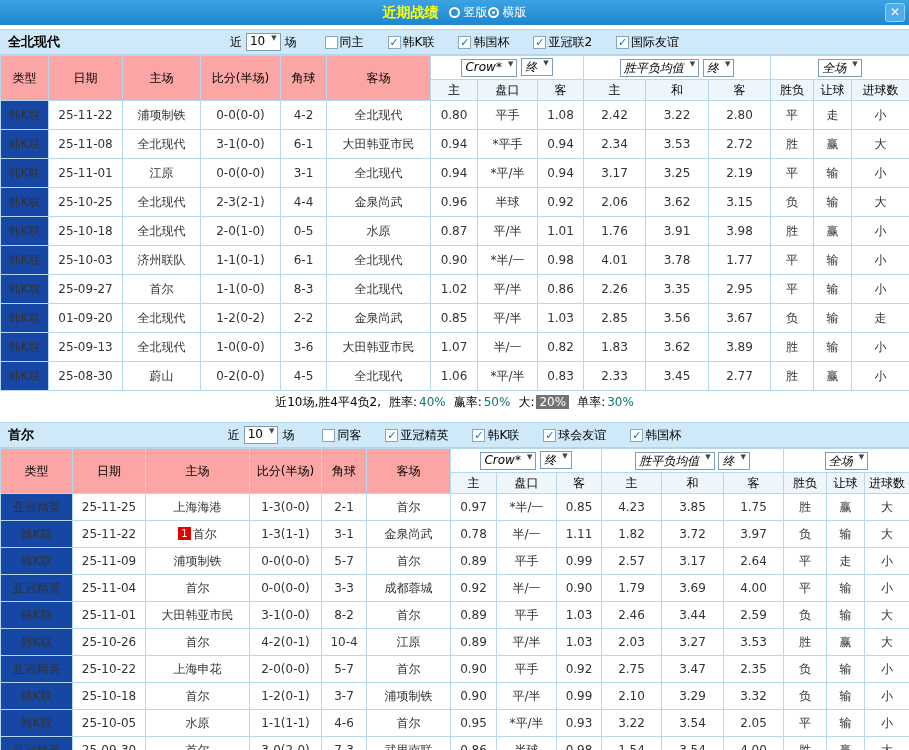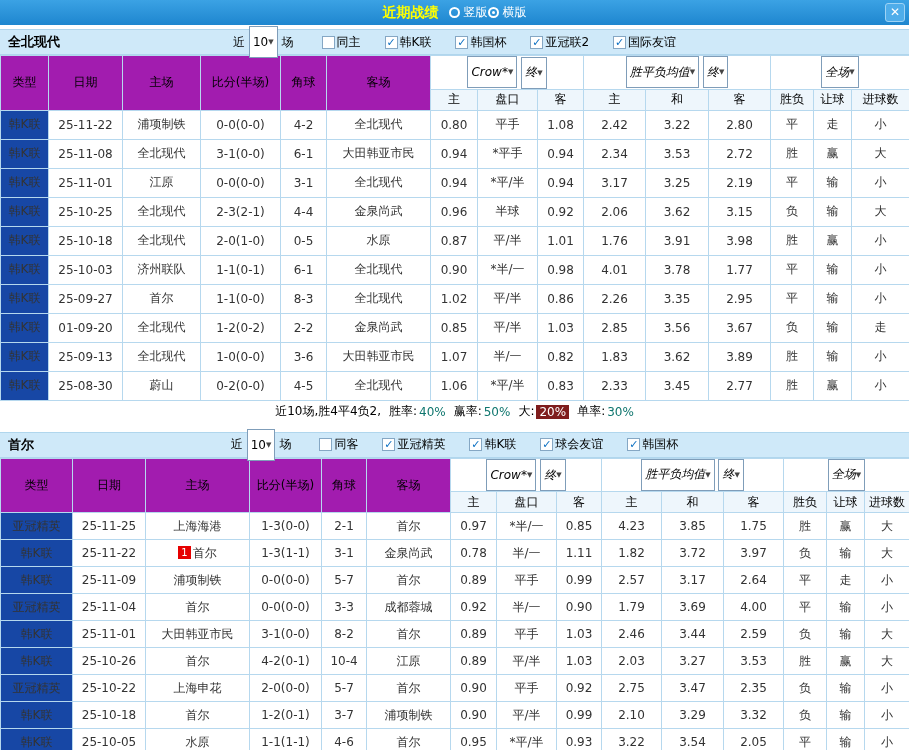--- a/index.html
+++ b/index.html
@@ -16,34 +16,34 @@
     border:1px solid #9ed3f5; border-radius:3px; color:#fff; font-weight:bold; text-align:center;
     line-height:17px; font-size:12px; cursor:pointer; }
 
   .gap4 { height:4px; } .gap10 { height:9px; }
 
   .section-bar { height:26px; background:#cfe9f9; border-top:1px solid #b0d6ed; border-bottom:1px solid #b0d6ed;
     position:relative; display:flex; align-items:center; }
   .team { position:absolute; left:8px; font-weight:bold; font-size:13px; color:#000; }
   .filters { margin:0 auto; display:flex; align-items:center; gap:4px; }
 
-  .sel { display:inline-flex; align-items:center; background:#fff; border:1px solid #7f9db9;
-    height:32px; padding:0 3px; cursor:pointer; white-space:nowrap; }
+  .sel { display:inline-flex; align-items:flex-start; background:#fff; border:1px solid #7f9db9;
+    height:18px; padding:0 3px; gap:6px; cursor:pointer; white-space:nowrap; }
   .sel .arr { font-size:7px; color:#444; }
 
   .cbs { display:inline-flex; align-items:center; }
   .cb-item { display:inline-flex; align-items:center; margin-left:24px; cursor:pointer; }
   .cbox { width:13px; height:13px; background:#fff; border:1px solid #85a7c4; display:inline-flex;
     align-items:center; justify-content:center; font-size:11px; font-weight:bold; color:#0a6fc2;
     line-height:1; margin-right:2px; }
 
   table.t { width:909px; border-collapse:collapse; table-layout:fixed; }
   .t th, .t td { border:1px solid #b6d8ee; text-align:center; white-space:nowrap; overflow:hidden; }
   .t thead th { font-weight:normal; color:#000; }
-  .hrow-a th { background:#a21caf; height:24px; }
+  .hrow-a th { background:#fca5a5; height:24px; }
   .hrow-a th.selcell { background:#fff;font-style:italic; }
   .hrow-b th { background:#eef6fc; height:21px; }
   .t1 tbody td { height:29px; color:#333; }
   .t2 tbody td { height:27px; color:#333; }
 
   .t1 col:nth-child(1){width:48px} .t1 col:nth-child(2){width:74px} .t1 col:nth-child(3){width:78px}
   .t1 col:nth-child(4){width:80px} .t1 col:nth-child(5){width:46px} .t1 col:nth-child(6){width:104px}
   .t1 col:nth-child(7){width:47px} .t1 col:nth-child(8){width:60px} .t1 col:nth-child(9){width:46px}
   .t1 col:nth-child(10){width:62px} .t1 col:nth-child(11){width:63px} .t1 col:nth-child(12){width:62px}
   .t1 col:nth-child(13){width:43px} .t1 col:nth-child(14){width:38px} .t1 col:nth-child(15){width:58px}
@@ -59,21 +59,21 @@
   .red { color:#ee0000; }
   .r { color:#ee0000; }
   .b { color:#0000dd; }
   .g { color:#009900; }
   .badge { display:inline-block; background:#e60000; color:#fff; font-size:10px; line-height:13px;
     padding:0 3px; margin-right:2px; vertical-align:1px; }
 
   .summary { height:22px; display:flex; align-items:center; justify-content:center; gap:2px; font-size:12px; }
   .summary .lbl { margin-left:6px; }
   .pct { color:#0f766e; }
-  .pct-hl { background:#7f1d1d; color:#fff; padding:0 3px; }
+  .pct-hl { background:#737373; color:#fff; padding:0 3px; }
 </style>
 </head>
 <body>
 
 <div class="page">
 
   <div class="topbar">
     <span class="title">近期战绩</span>
     <span class="radio-item">
       <span class="rdot"></span>

